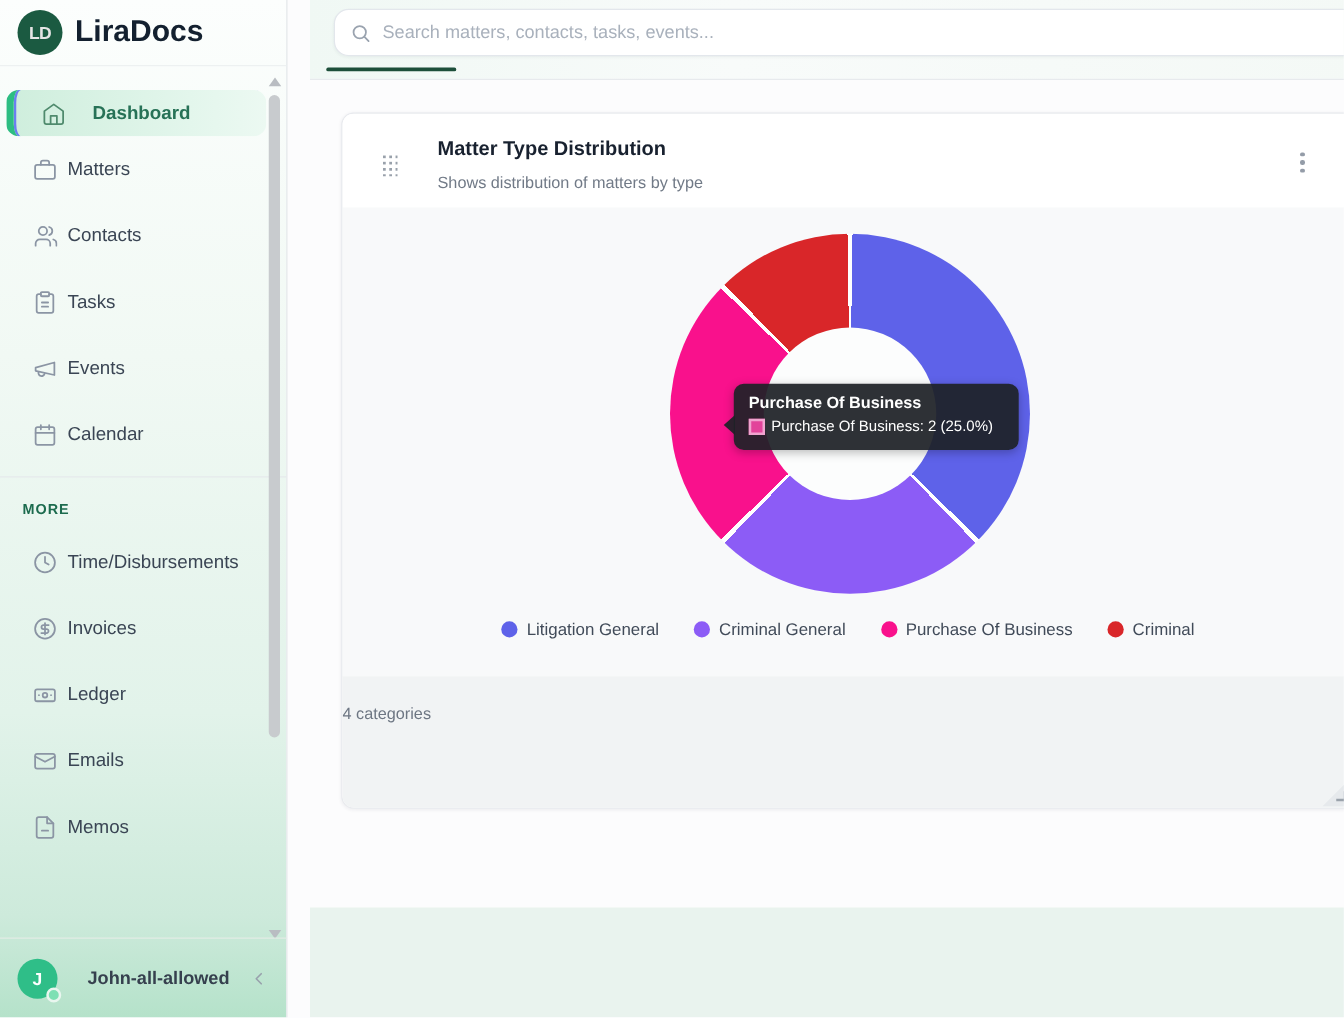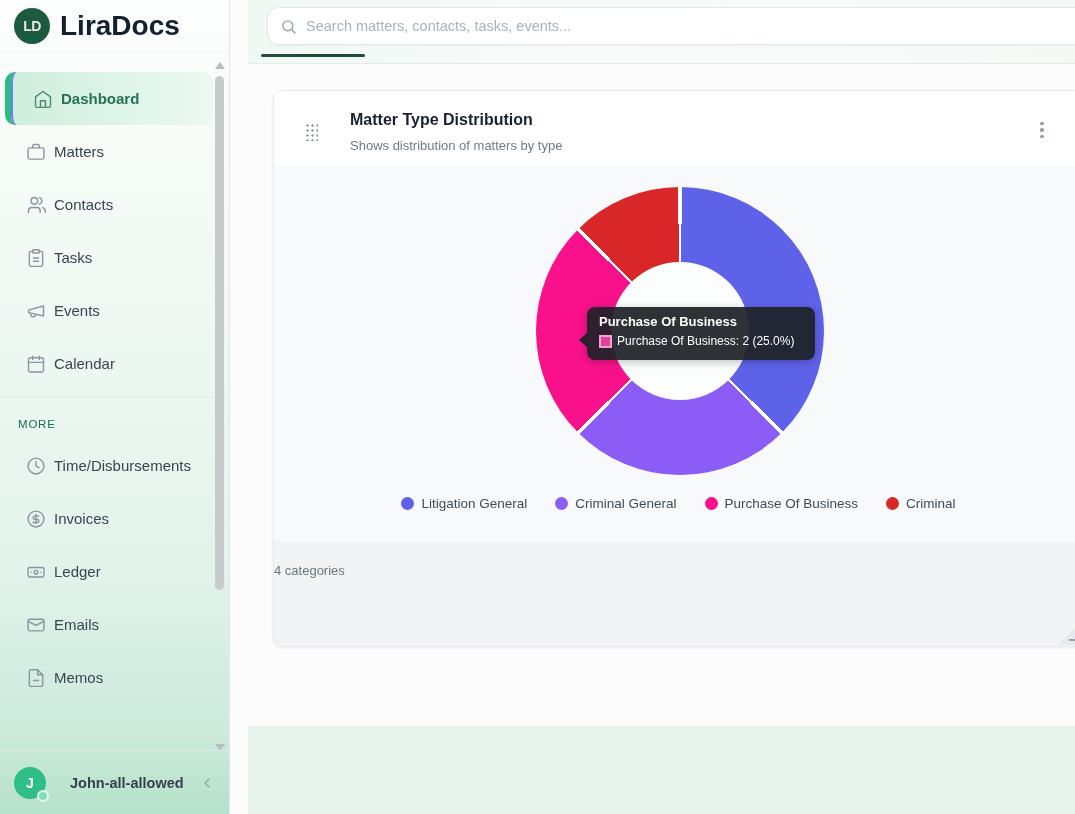--- a/index.html
+++ b/index.html
@@ -9,35 +9,35 @@
 
   
   .sidebar { position:absolute; left:0; top:0; width:230px; height:814px;
     background:linear-gradient(180deg,#fcfefd 0%,#f1f9f4 35%,#e2f3ea 70%,#cdeadb 90%,#b5e2ca 100%);
     border-right:1px solid #e3e7ea; }
   .logo-row { display:flex; align-items:center; height:53px; padding:0 14px;
     border-bottom:1px solid #edf1f1; }
   .logo-badge { width:36px; height:36px; border-radius:50%; background:#1b5a41;
     color:#e5e5e5; display:flex; align-items:center; justify-content:center;
     font-weight:bold; font-size:14px; letter-spacing:-0.5px; flex:0 0 36px; }
-  .logo-title { margin-left:10px; font-size:28px; font-weight:bold; color:#13202f; }
+  .logo-title { margin-left:10px; font-size:24px; font-weight:bold; color:#13202f; }
 
   .nav { position:absolute; top:54px; left:0; right:0; bottom:64px; padding-top:18px; }
   .nav-item { position:relative; height:53px; display:flex; align-items:center;
     padding-left:26px; cursor:pointer; }
   .nav-item .nv-icon { width:20px; height:20px; flex:0 0 20px; color:#8b95a4; }
   .nav-item .nv-label { margin-left:8px; font-size:15px; color:#3a4554; }
-  .nav-item.active { margin:0 16px 0 5px; height:53px; border-radius:10px;
+  .nav-item.active { margin:0 16px 0 5px; height:37px; border-radius:10px;
     background:linear-gradient(90deg,#cfeedd 0%,#e3f6ec 70%,#ecf9f2 100%);
     border-left:6px solid #2dbd82; box-shadow:inset 2px 0 0 #6b7ff0;
-    padding-left:22px; }
+    padding-left:22px;gap:13px; }
   .nav-item.active .nv-icon { color:#4f8a6d; }
   .nav-item.active .nv-label { color:#277257; font-weight:bold; }
   .nav-divider { height:1px; background:#e5eaec; margin:7px 0 0 0; }
-  .more-label { margin:20px 0 9px 18px; font-size:11.5px; font-weight:normal;
+  .more-label { margin:20px 0 9px 18px; font-size:11.5px; font-weight:bold;
     letter-spacing:0.8px; color:#1c6b4e; }
 
   
   .sb-scroll-thumb { position:absolute; left:215px; top:76px; width:9px; height:514px;
     background:#c8cbce; border-radius:5px; }
   .sb-arrow { position:absolute; left:215px; width:0; height:0;
     border-left:5px solid transparent; border-right:5px solid transparent; }
   .sb-arrow.up { top:62px; border-bottom:7px solid #b9bdc2; }
   .sb-arrow.down { top:744px; border-top:7px solid #b9bdc2; }
 

